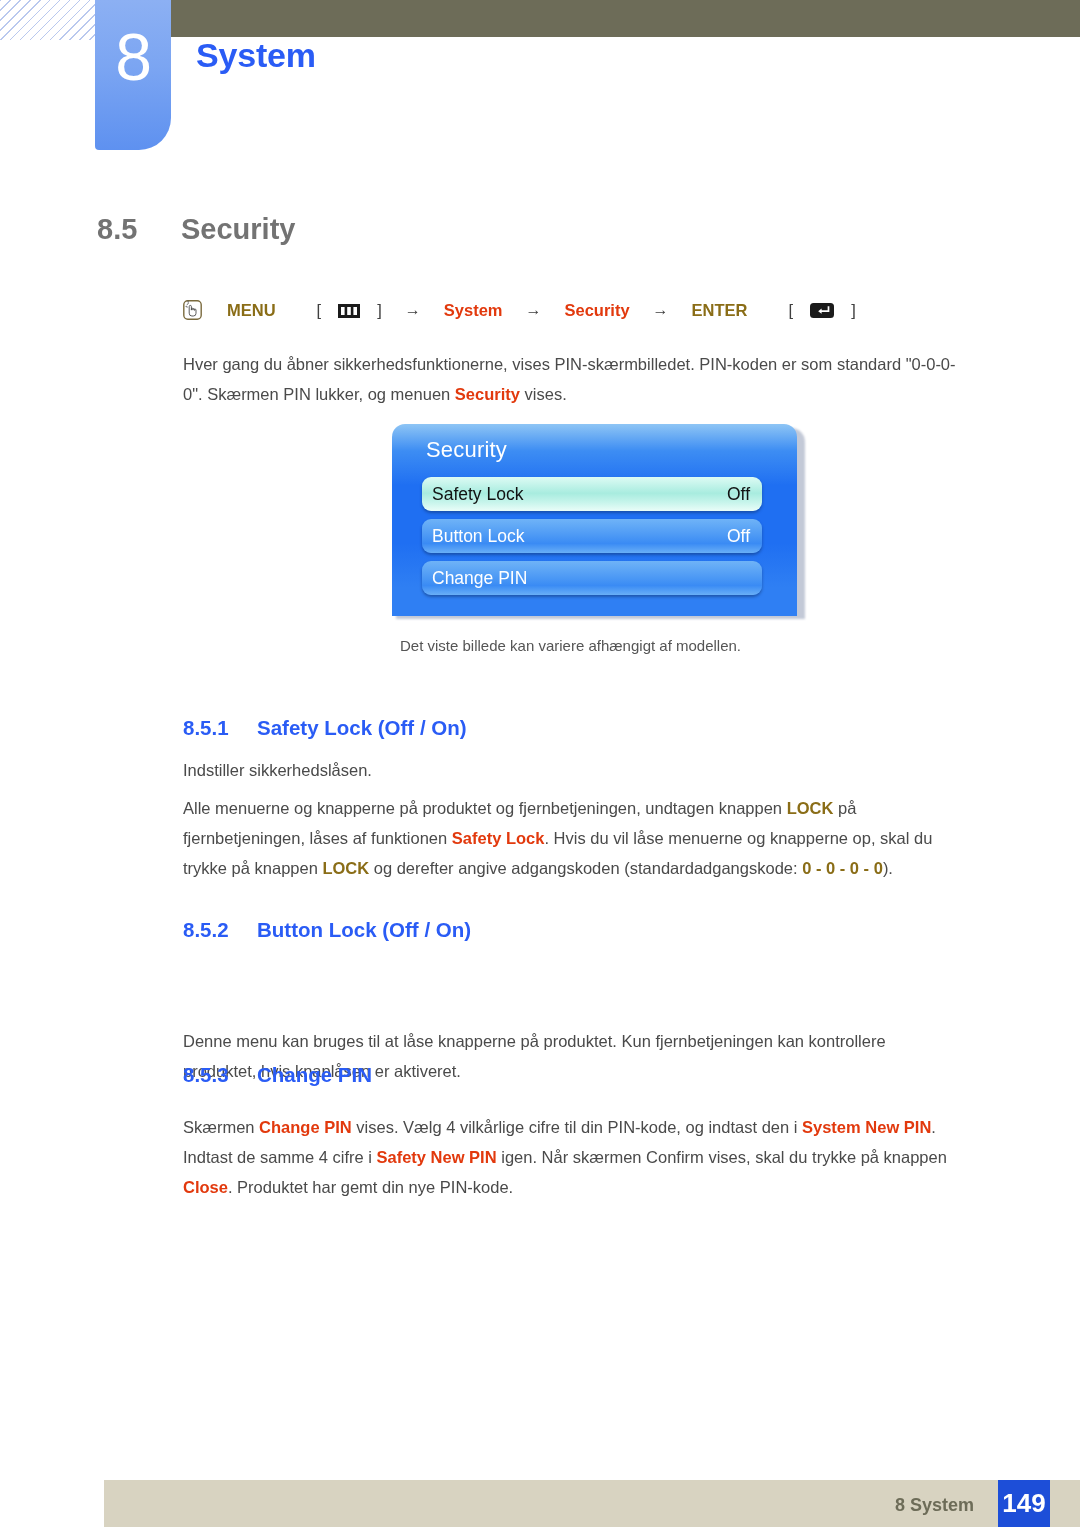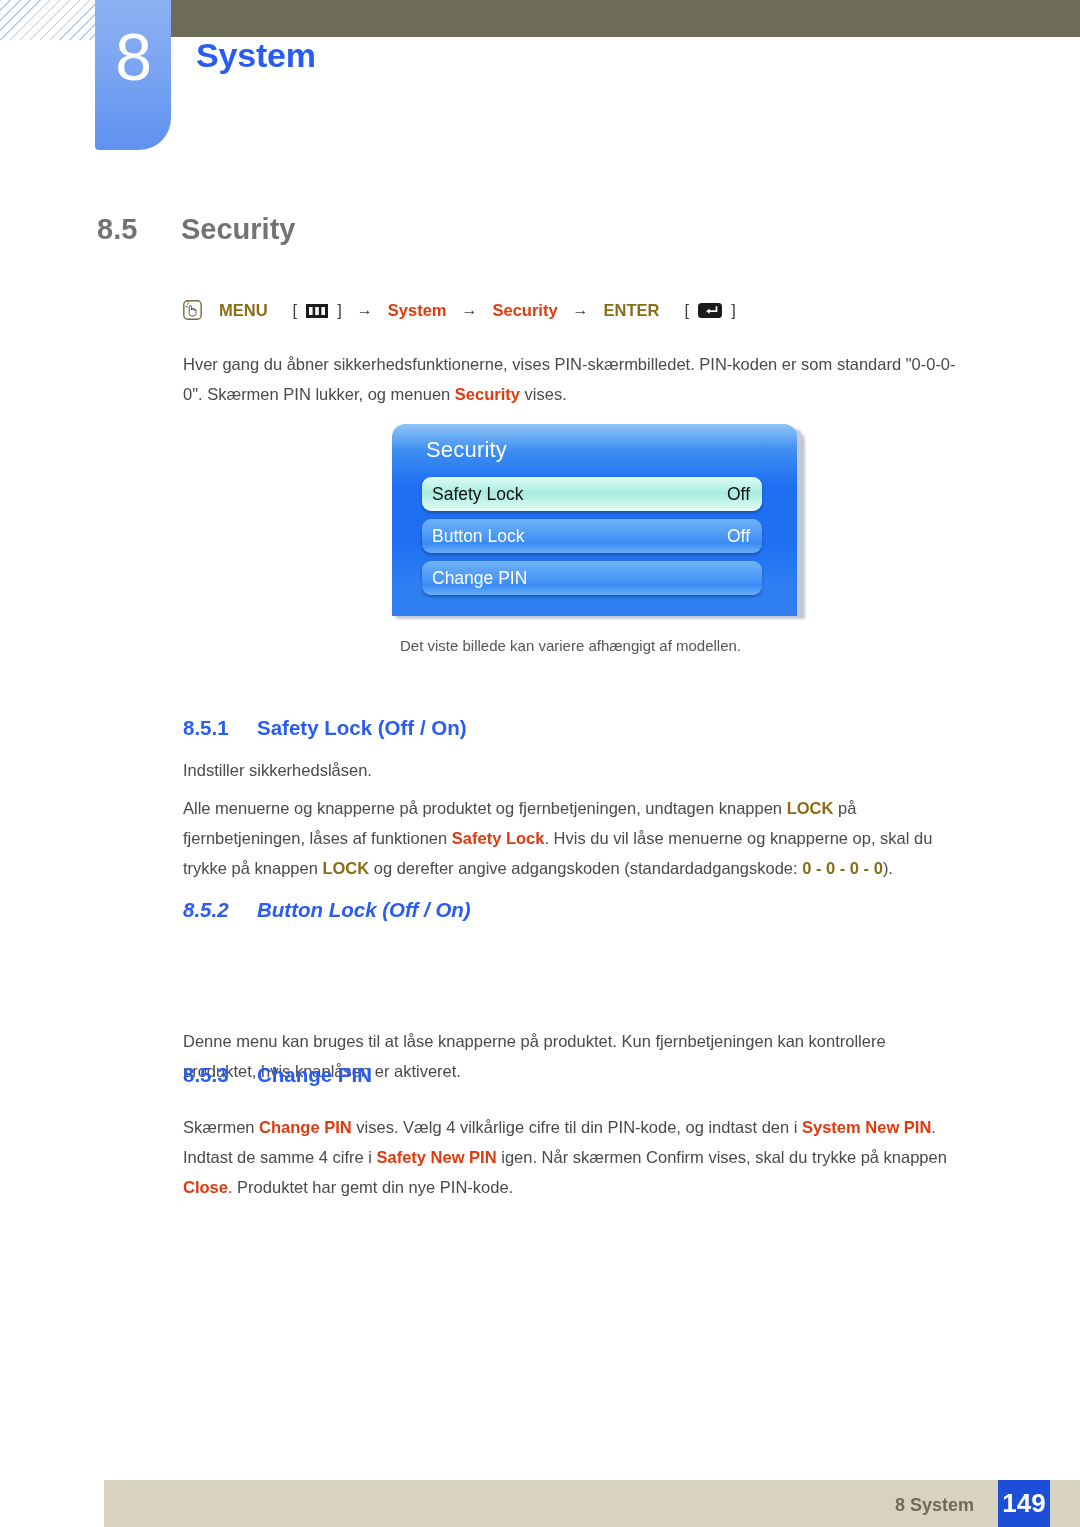--- a/index.html
+++ b/index.html
@@ -77,21 +77,21 @@
 
   
   .breadcrumb {
     position: absolute;
     left: 183px; top: 300px;
     font-size: 16.5px;
     font-weight: 700;
     white-space: nowrap;
     display: flex;
     align-items: center;
-    gap: 8px;
+    gap: 16px;
   }
   .bc-gold  { color: #8a6d17; }
   .bc-red   { color: #e2390d; }
   .bc-grey  { color: #404040; font-weight: 400; }
   .bc-arrow { color: #3d3d3d; padding: 0 7px; font-weight: 400; font-size: 16px; }
   .bc-sp { width: 9px; display: inline-block; }
 
   .icon-hand {
     display: inline-block;
     width: 19px; height: 20px;
@@ -205,21 +205,21 @@
   .sub-heading {
     position: absolute;
     left: 183px;
     color: #2a5cf5;
     font-size: 20.5px;
     font-weight: 700;
   }
   .sub-heading .num { display: inline-block; width: 74px; }
 
   .h-851 { top: 704px; margin-top: 12px; }
-  .h-852 { top: 898px; font-style: italic; }
+  .h-852 { top: 918px; }
   .h-853 { top: 1063px; }
 
   .p-851a { left: 183px; top: 755px; }
   .p-851b { left: 183px; top: 793px; width: 790px; }
   .p-852  { left: 183px; top: 1010px; width: 780px; margin-top: 16px; }
   .p-853  { left: 183px; top: 1112px; width: 800px; }
 
   
   .footer-bar {
     position: absolute;

